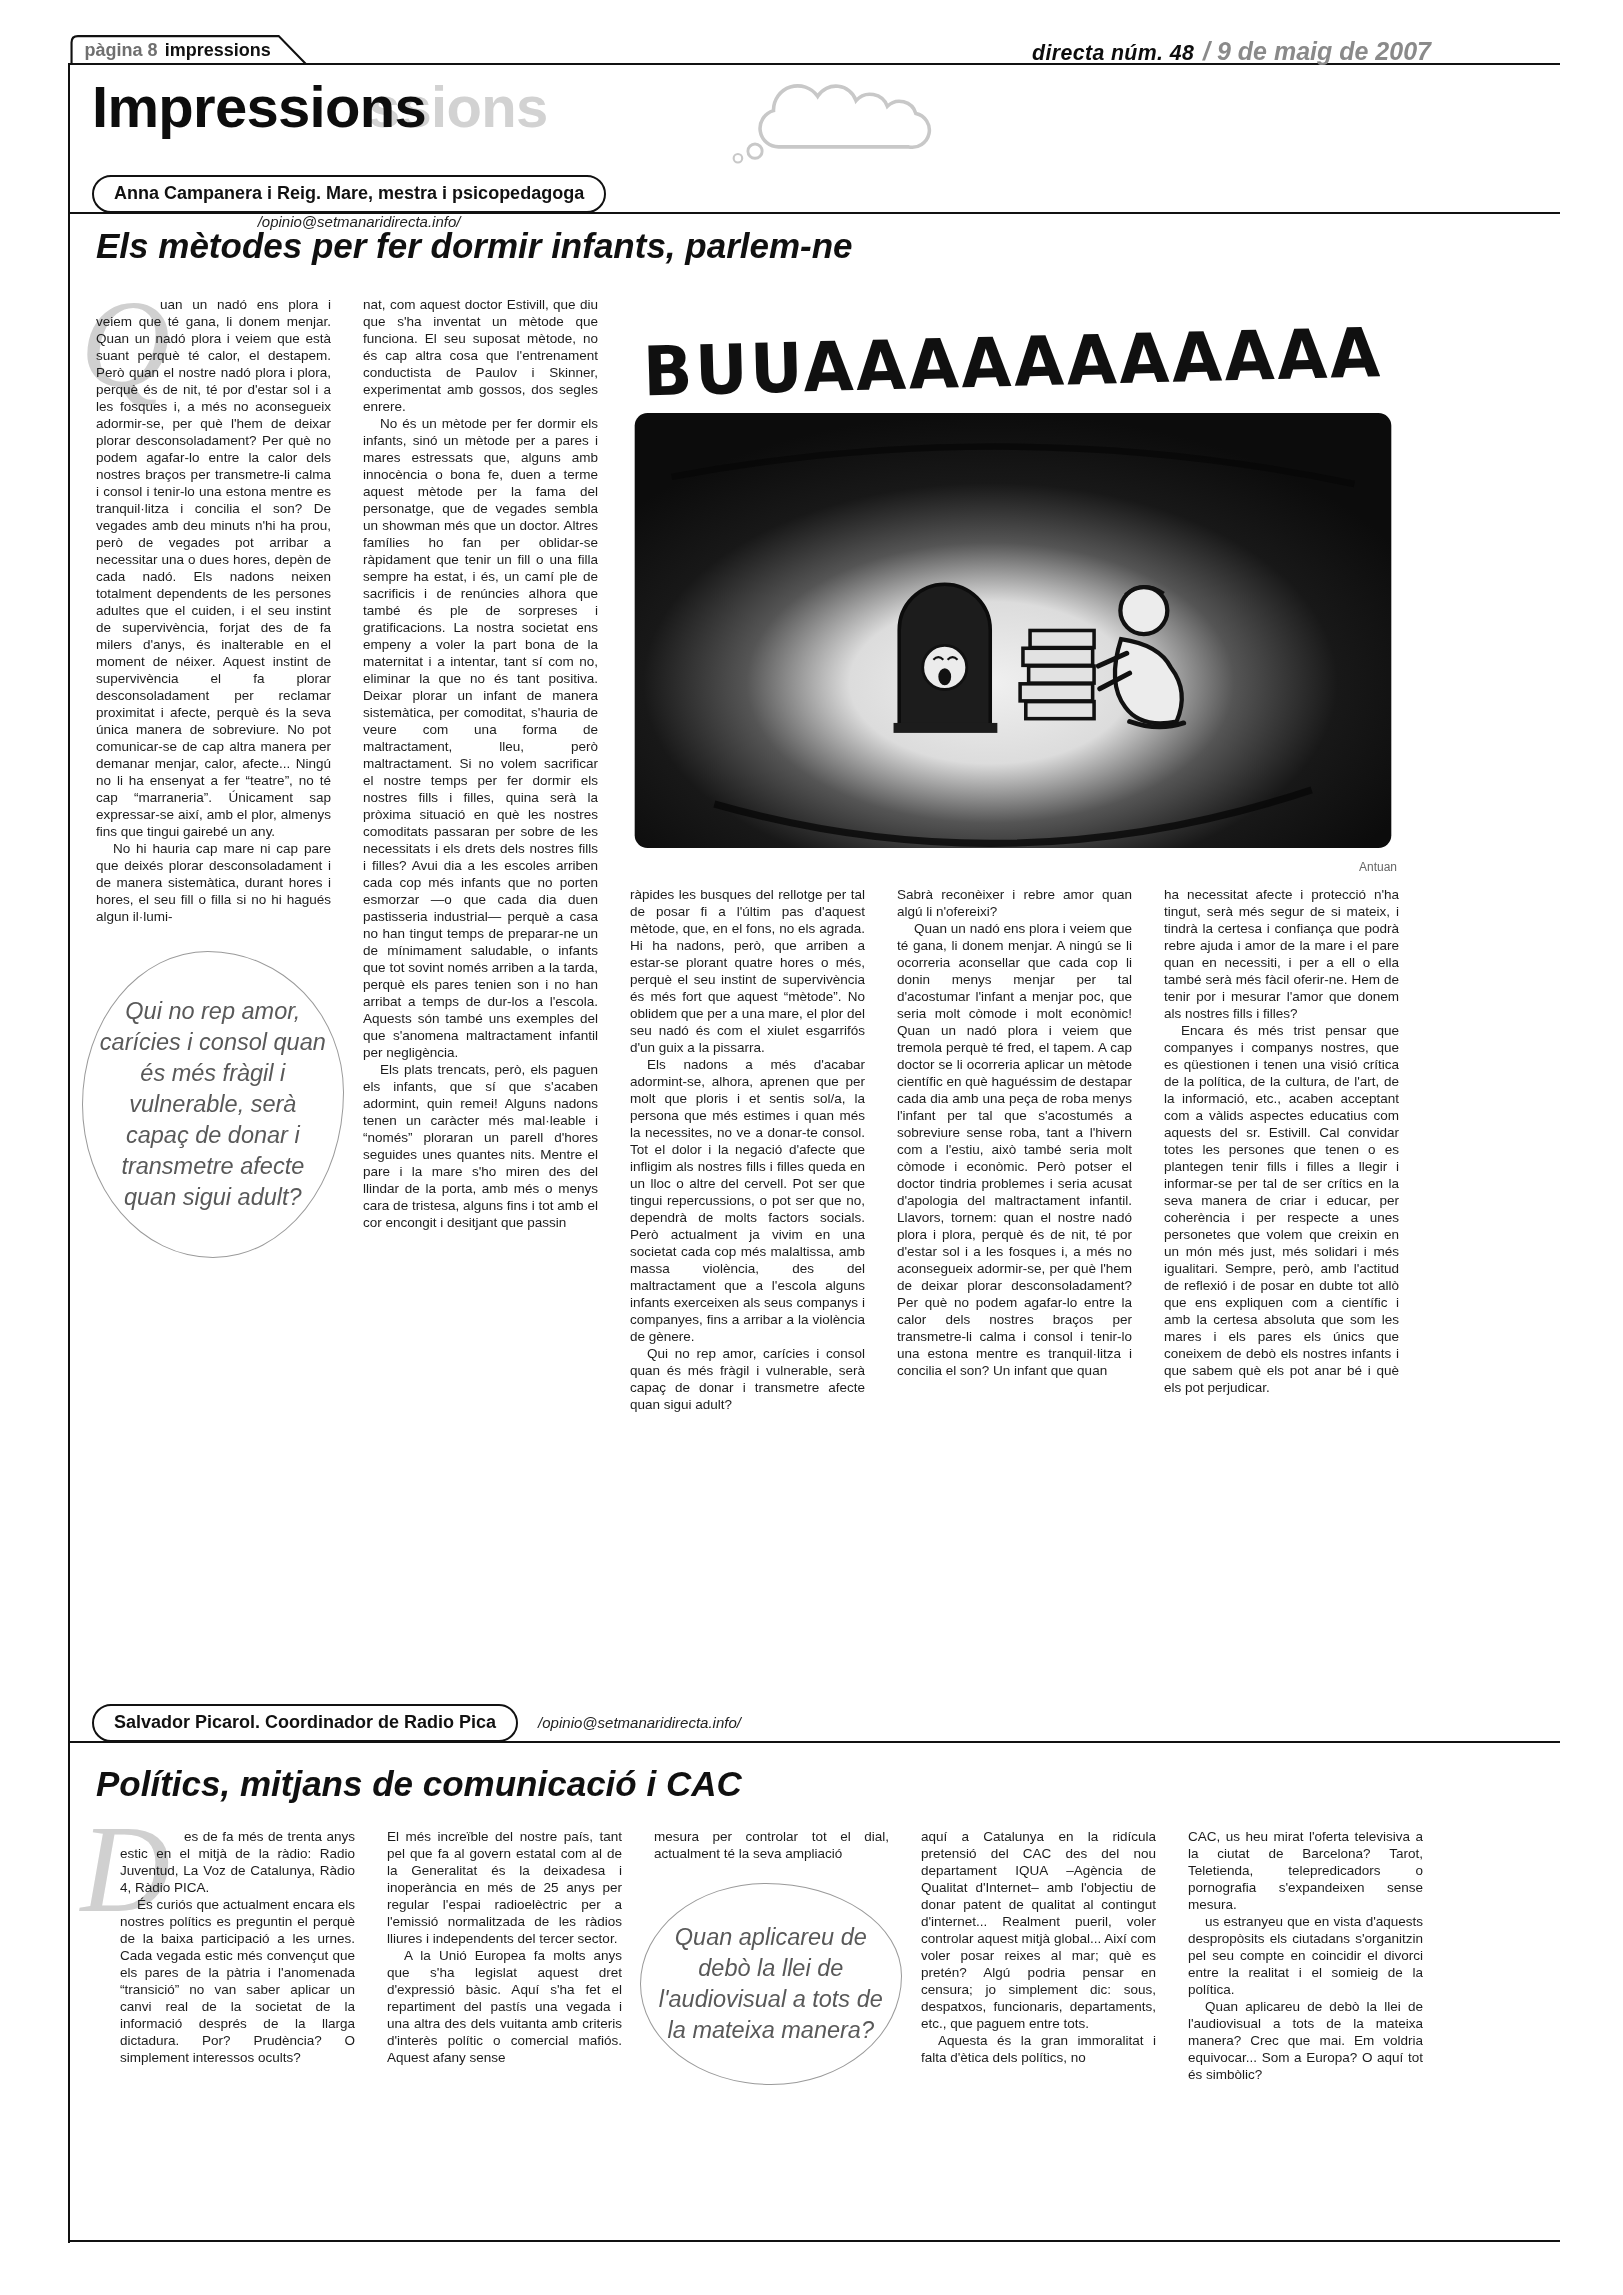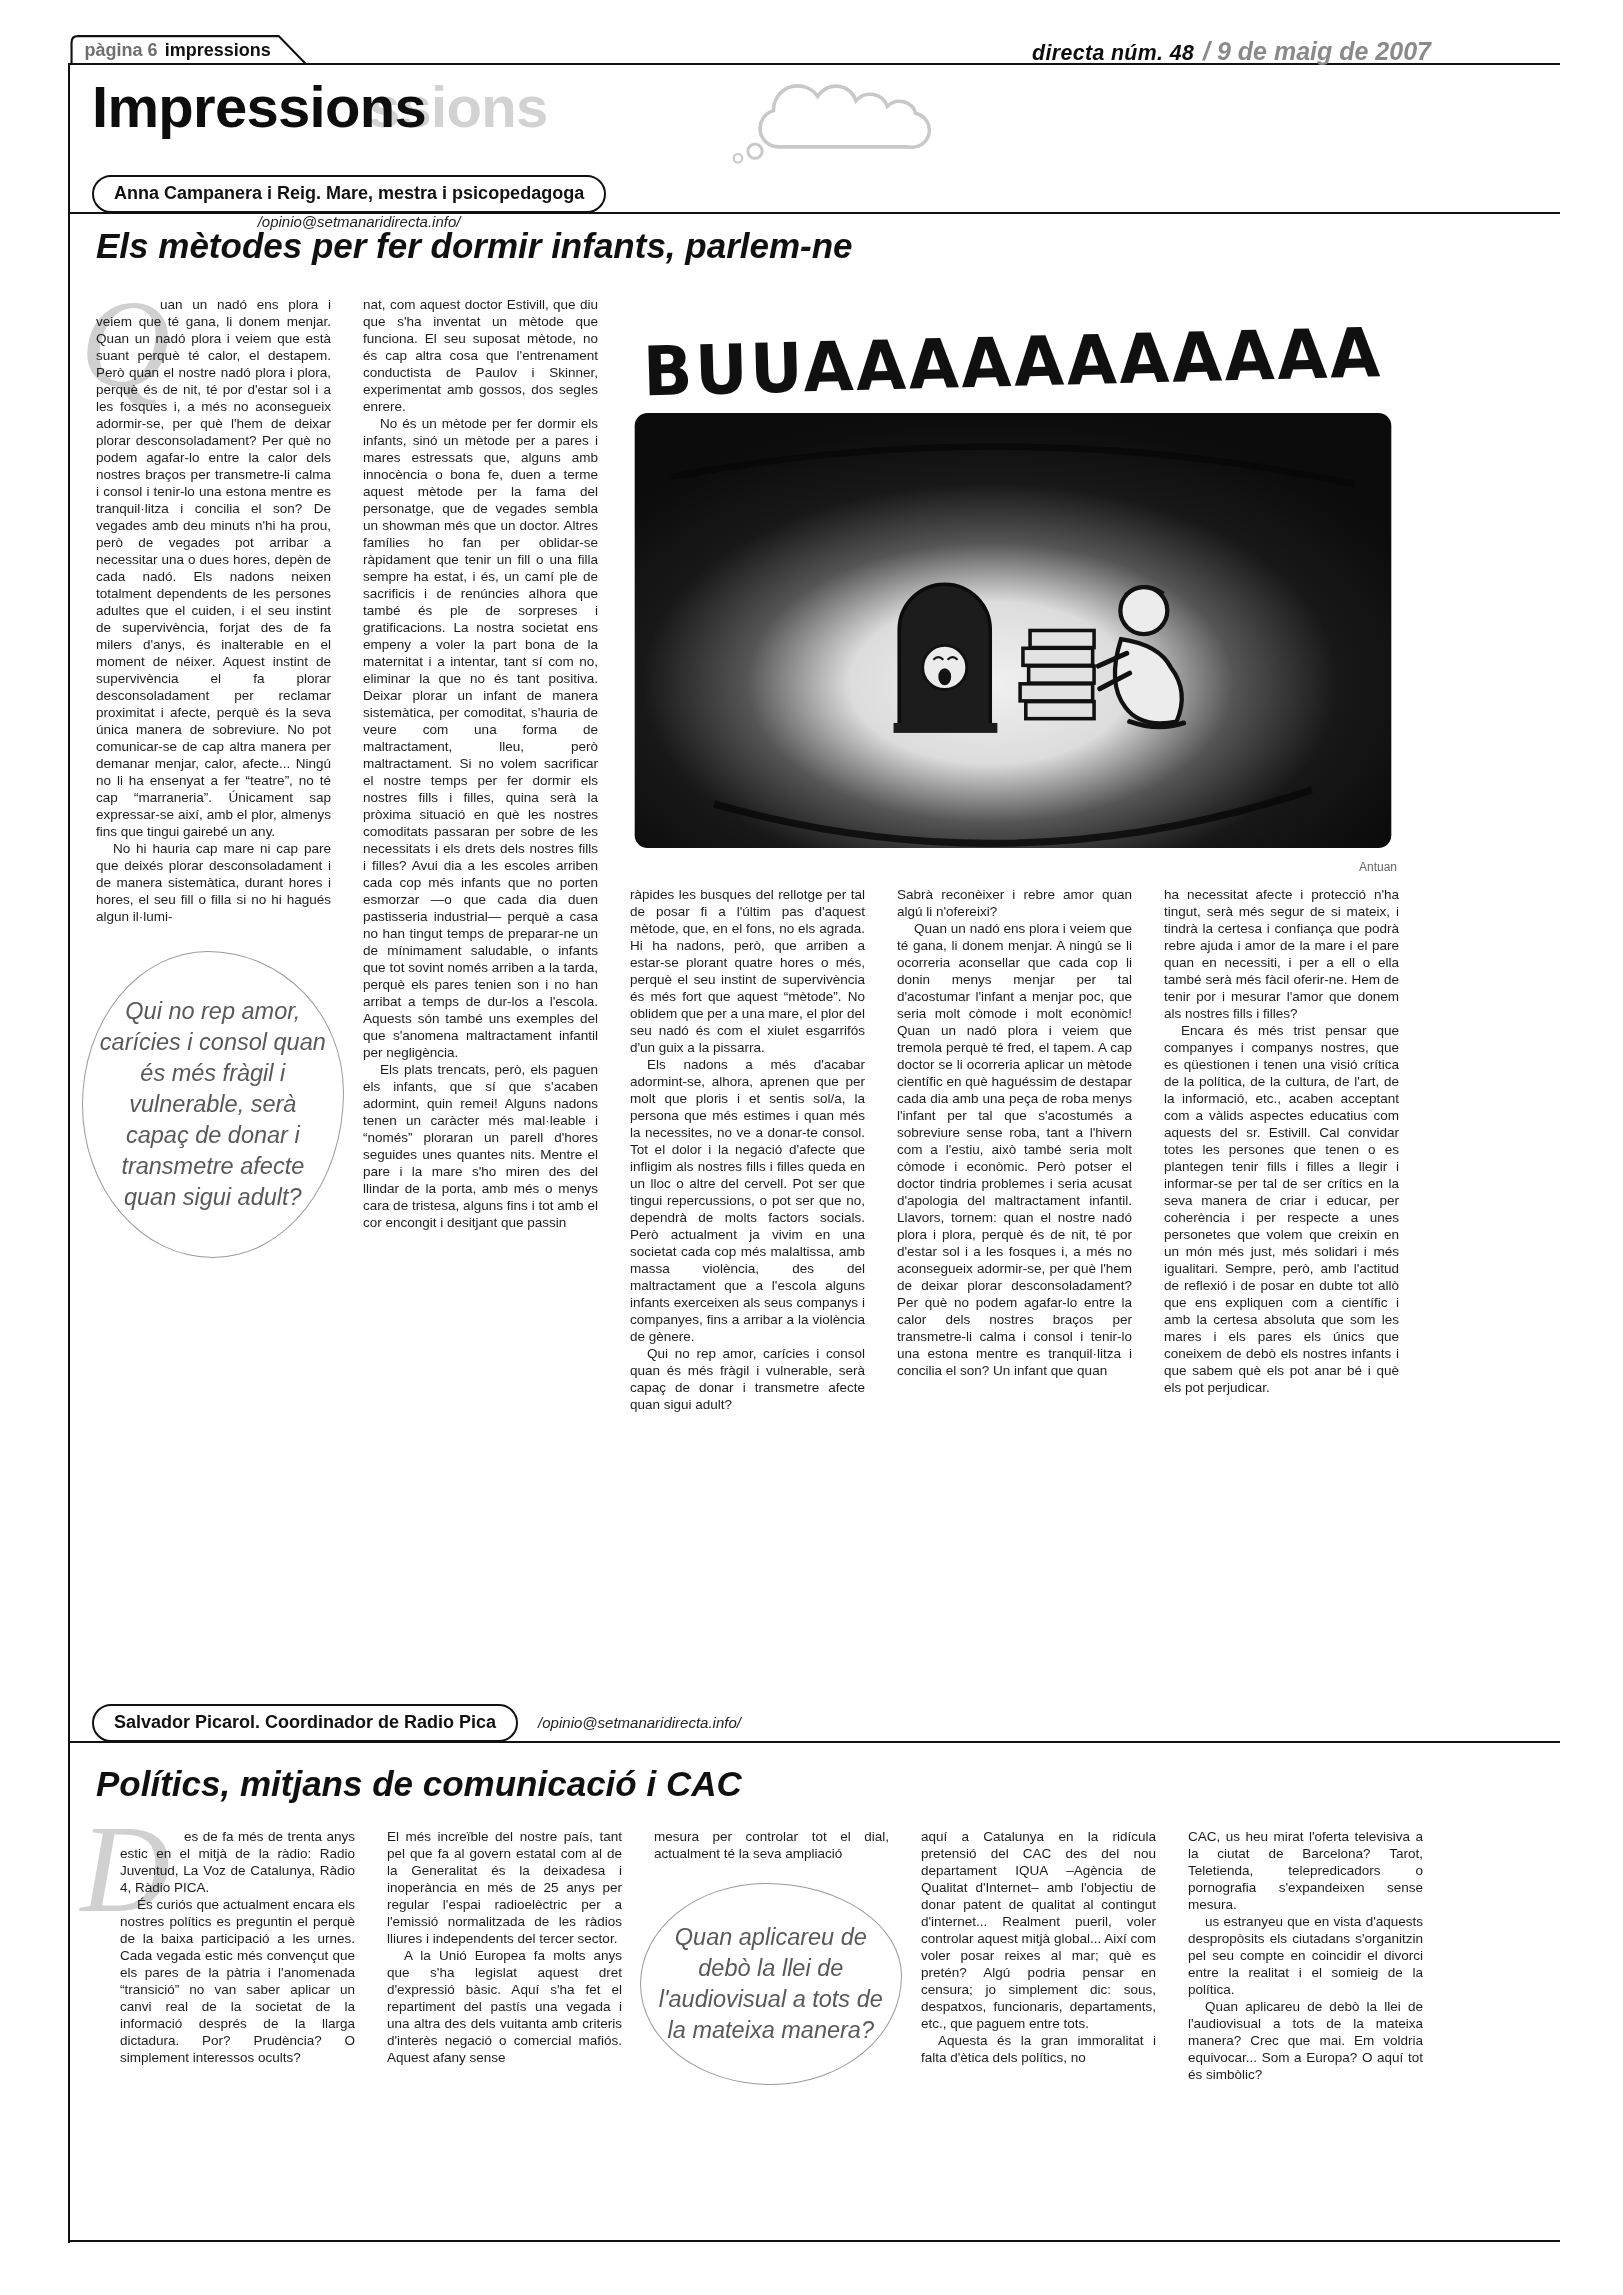--- a/index.html
+++ b/index.html
@@ -95,21 +95,21 @@
   <div class="hr pill1"></div>
   <div class="hr pill2"></div>
   <div class="hr bottom"></div>
   <div class="left-rule"></div>
 
   <div class="tab">
     <svg width="270" height="31" viewBox="0 0 380 44">
       <path d="M2,44 L2,12 Q2,3 11,3 L296,3 L336,44" fill="none" stroke="#111" stroke-width="3"></path>
     </svg>
     <div class="tab-text">
-      <span class="tab-page">pàgina 6</span><span class="tab-section">impressions</span>
+      <span class="tab-page">pàgina 8</span><span class="tab-section">impressions</span>
     </div>
   </div>
 
   <div class="edition">
     <span class="ed-name">directa núm. 48</span>
     <span class="ed-date">/ 9 de maig de 2007</span>
   </div>
 
   <div class="masthead">
     <span class="ghost">ssions</span>
@@ -210,21 +210,21 @@
     <span class="dropcap">D</span>
     <h2 class="art-title">Polítics, mitjans de comunicació i CAC</h2>
 
     <div class="cols">
       <div class="col">
         <p class="lead">es de fa més de trenta anys estic en el mitjà de la ràdio: Radio Juventud, La Voz de Catalunya, Ràdio 4, Ràdio PICA.</p>
         <p>És curiós que actualment encara els nostres polítics es preguntin el perquè de la baixa participació a les urnes. Cada vegada estic més convençut que els pares de la pàtria i l'anomenada “transició” no van saber aplicar un canvi real de la societat de la informació després de la llarga dictadura. Por? Prudència? O simplement interessos ocults?</p>
       </div>
       <div class="col">
         <p>El més increïble del nostre país, tant pel que fa al govern estatal com al de la Generalitat és la deixadesa i inoperància en més de 25 anys per regular l'espai radioelèctric per a l'emissió normalitzada de les ràdios lliures i independents del tercer sector.</p>
-        <p>A la Unió Europea fa molts anys que s'ha legislat aquest dret d'expressió bàsic. Aquí s'ha fet el repartiment del pastís una vegada i una altra des dels vuitanta amb criteris d'interès negació o comercial mafiós. Aquest afany sense</p>
+        <p>A la Unió Europea fa molts anys que s'ha legislat aquest dret d'expressió bàsic. Aquí s'ha fet el repartiment del pastís una vegada i una altra des dels vuitanta amb criteris d'interès polític o comercial mafiós. Aquest afany sense</p>
       </div>
       <div class="col">
         <p>mesura per controlar tot el dial, actualment té la seva ampliació</p>
         <div class="quote-box">Quan aplicareu de debò la llei de l'audiovisual a tots de la mateixa manera?</div>
       </div>
       <div class="col">
         <p>aquí a Catalunya en la ridícula pretensió del CAC des del nou departament IQUA –Agència de Qualitat d'Internet– amb l'objectiu de donar patent de qualitat al contingut d'internet... Realment pueril, voler controlar aquest mitjà global... Així com voler posar reixes al mar; què es pretén? Algú podria pensar en censura; jo simplement dic: sous, despatxos, funcionaris, departaments, etc., que paguem entre tots.</p>
         <p>Aquesta és la gran immoralitat i falta d'ètica dels polítics, no</p>
       </div>
       <div class="col">

